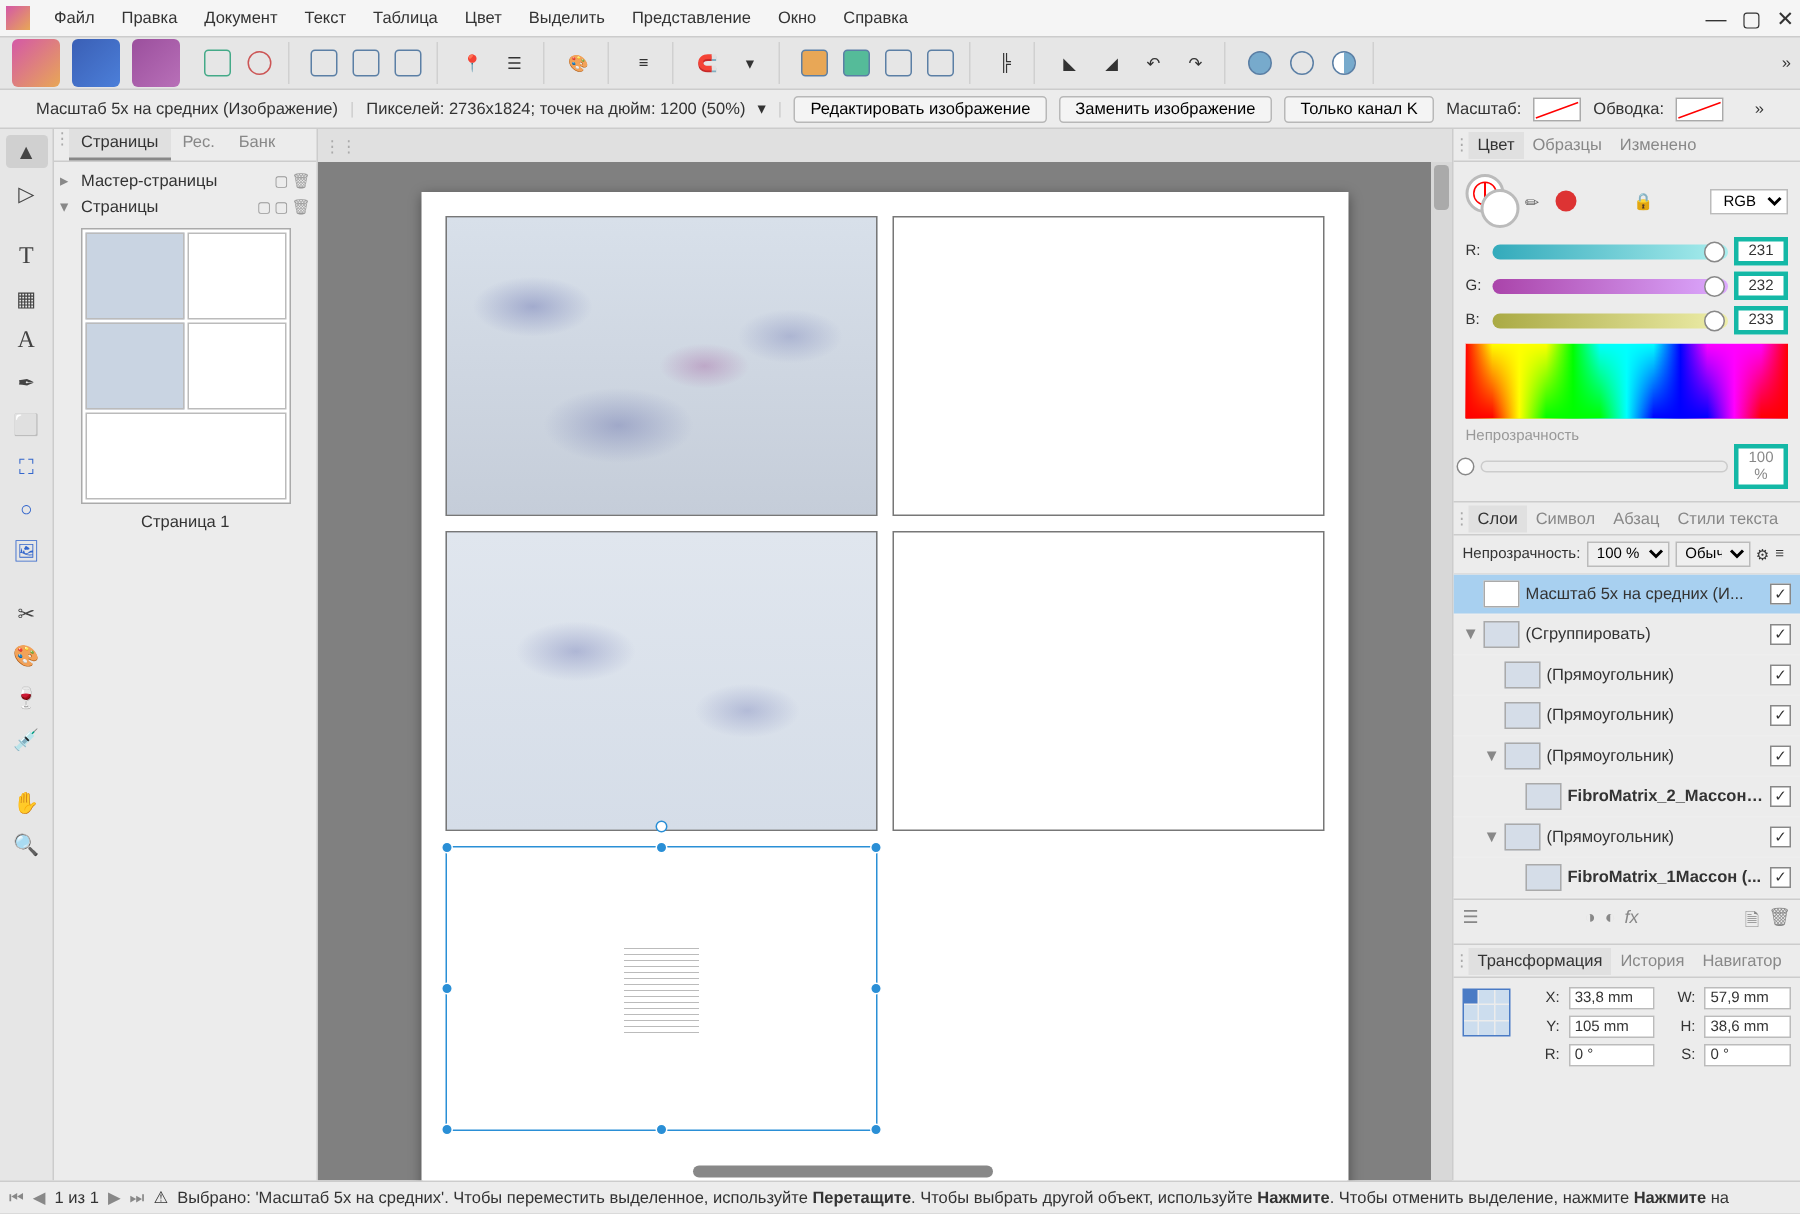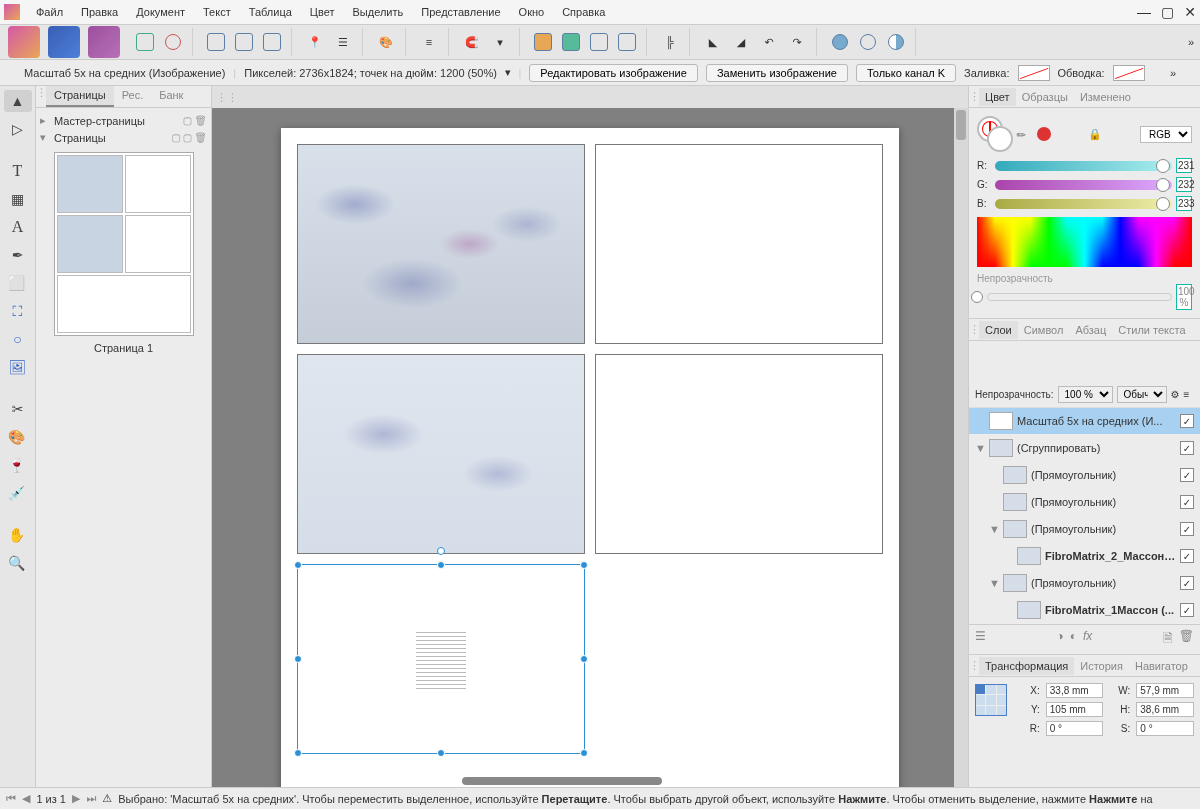--- a/index.html
+++ b/index.html
@@ -81,28 +81,28 @@
 .bc2 { position: absolute; width: 26px; height: 26px; border: 2px solid #bbb; border-radius: 50%; bottom: 0; right: 0; background: #fff; }
 .dropper { width: 16px; height: 16px; transform: rotate(-45deg); color: #666; }
 .red-dot { width: 14px; height: 14px; background: #d33; border-radius: 50%; }
 .mode-sel { margin-left: auto; font-size: 10px; padding: 1px 4px; border: 1px solid #bbb; background: #fff; }
 .slider-row { display: flex; align-items: center; gap: 4px; margin-bottom: 4px; font-size: 10px; }
 .slider-row .lab { width: 14px; }
 .slider-track { flex: 1; height: 10px; border-radius: 5px; position: relative; background: linear-gradient(90deg,#3ab,#aee); }
 .slider-track.g { background: linear-gradient(90deg,#a4a,#daf); }
 .slider-track.b { background: linear-gradient(90deg,#aa4,#eea); }
 .slider-thumb { position: absolute; right: 2px; top: -2px; width: 14px; height: 14px; border-radius: 50%; background: #fff; border: 1px solid #888; }
-.val-box { width: 16px; border: 1px solid #14b8a6; background: #fff; text-align: center; font-size: 10px; padding: 1px; }
+.val-box { width: 36px; border: 3px solid #14b8a6; background: #fff; text-align: center; font-size: 10px; padding: 1px; }
 .spectrum { height: 50px; margin: 6px 0; background: linear-gradient(90deg,red,#ff0,#0f0,#0ff,#00f,#f0f,red); position: relative; }
 .spectrum::after { content:""; position:absolute; inset:0; background: linear-gradient(0deg,#000,transparent 50%,#fff); mix-blend-mode: overlay; }
 .opacity-row { display: flex; align-items: center; gap: 4px; font-size: 10px; color: #888; }
 .op-track { flex:1; height: 8px; border: 1px solid #ccc; border-radius: 4px; }
 .op-thumb { width: 12px;height:12px;border:1px solid #888;border-radius:50%;background:#fff;margin-left:-6px; }
 .layers-section { border-top: 1px solid #ccc; }
-.layer-ctrl { display: flex; align-items: center; gap: 4px; padding: 4px 6px; font-size: 10px; border-bottom: 1px solid #ddd; margin-top: 41px; }
+.layer-ctrl { display: flex; align-items: center; gap: 4px; padding: 4px 6px; font-size: 10px; border-bottom: 1px solid #ddd; }
 .layer-ctrl select,.layer-ctrl input { font-size: 10px; border: 1px solid #bbb; padding: 1px 2px; }
 .layer-list { max-height: 240px; overflow-y: auto; }
 .layer-row { display: flex; align-items: center; padding: 4px 6px; gap: 4px; font-size: 11px; border-bottom: 1px solid #eee; }
 .layer-row.sel { background: #a8d0f0; }
 .layer-row .exp { width: 10px; color: #888; }
 .layer-thumb { width: 24px; height: 18px; border: 1px solid #aaa; background: #d5dde8; }
 .layer-thumb.white { background: #fff; }
 .layer-row .name { flex: 1; white-space: nowrap; overflow: hidden; text-overflow: ellipsis; }
 .layer-row .chk { width: 14px; height: 14px; border: 1px solid #888; background: #fff; display: flex; align-items: center; justify-content: center; font-size: 10px; }
 .layer-footer { display: flex; padding: 4px 6px; gap: 6px; border-top: 1px solid #ccc; color: #888; font-size: 12px; }
@@ -220,21 +220,21 @@
 
 <div class="context-bar">
   <span>Масштаб 5х на средних (Изображение)</span>
   <span style="color:#ccc">|</span>
   <span>Пикселей: 2736x1824; точек на дюйм: 1200 (50%)</span>
   <span>▾</span>
   <span style="color:#ccc">|</span>
   <button class="ctx-btn">Редактировать изображение</button>
   <button class="ctx-btn">Заменить изображение</button>
   <button class="ctx-btn">Только канал K</button>
-  <span>Заливка:</span>
+  <span>Масштаб:</span>
   <div class="ctx-swatch"></div>
   <span>Обводка:</span>
   <div class="ctx-swatch"></div>
   <span style="margin-left:auto">»</span>
 </div>
 
 <div class="main-area">
 
   <div class="left-toolbox">
     <div class="lt-btn sel">▲</div>

